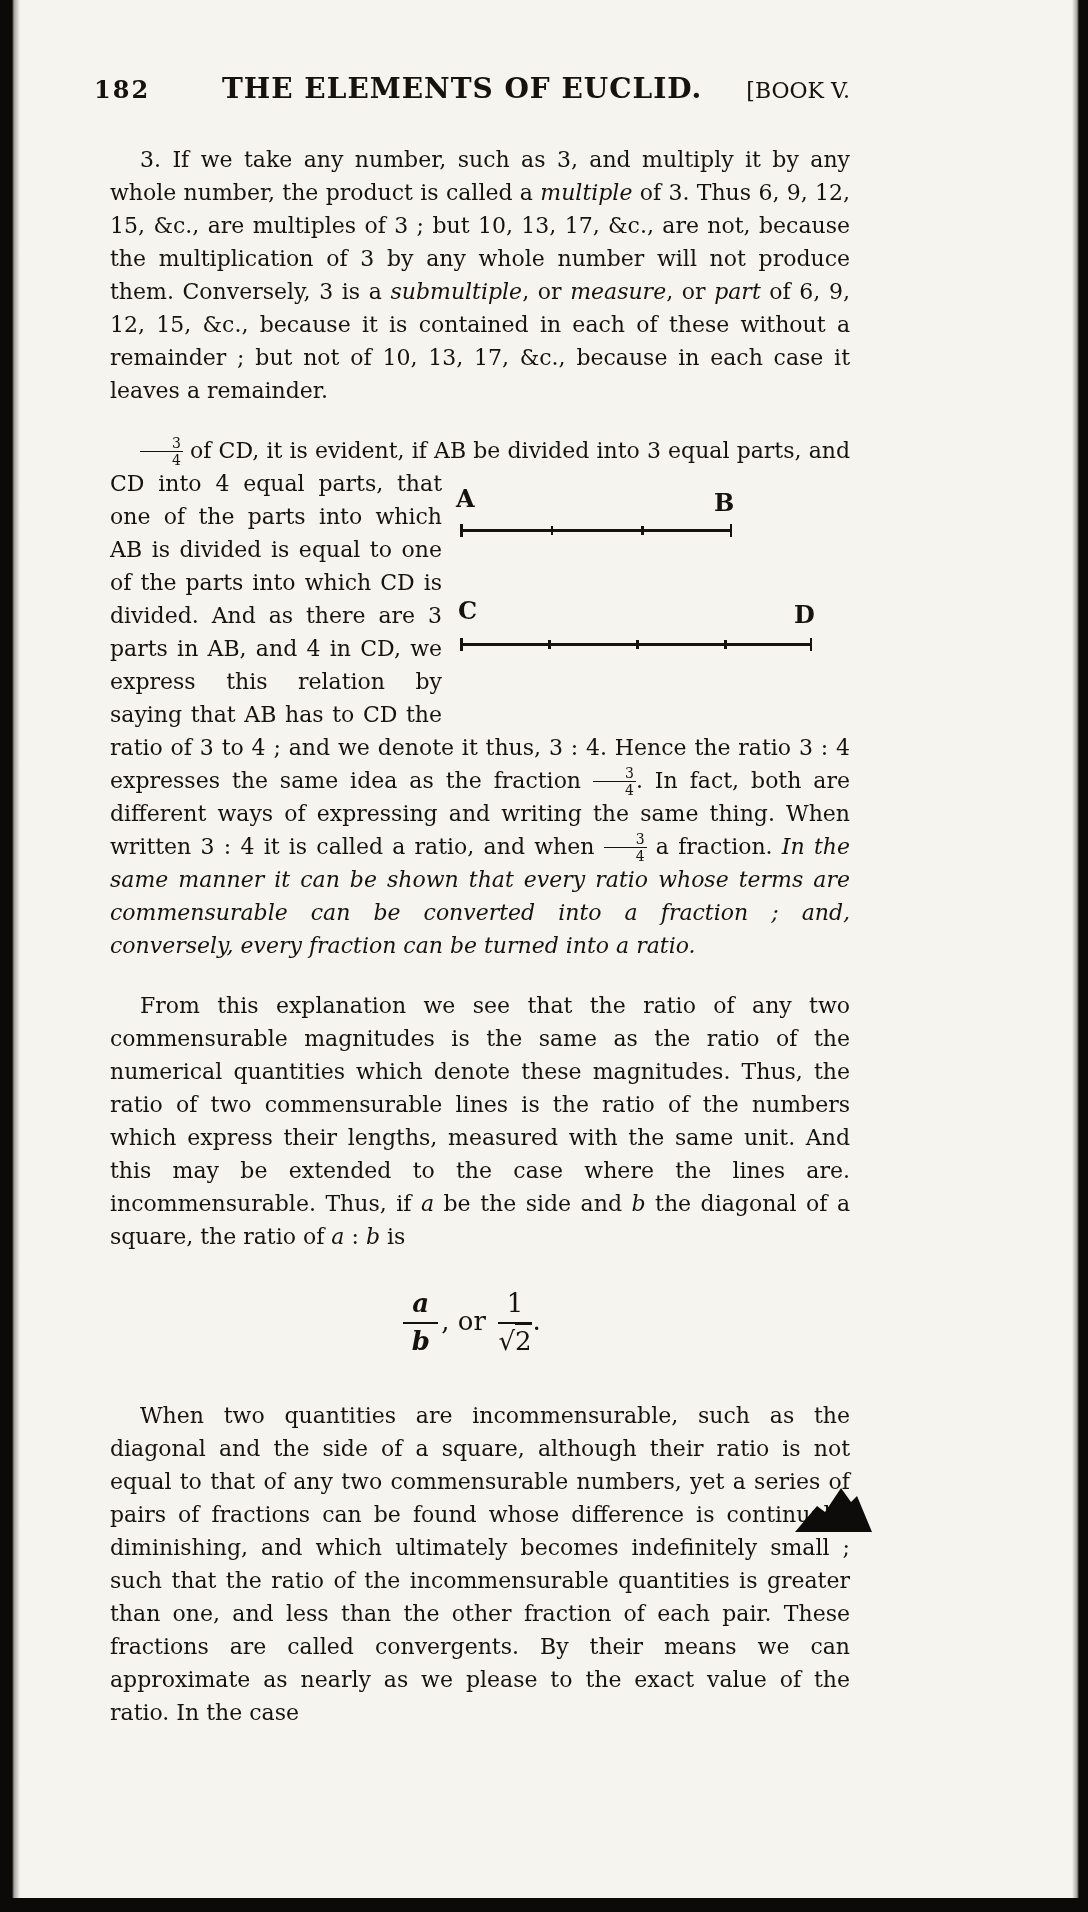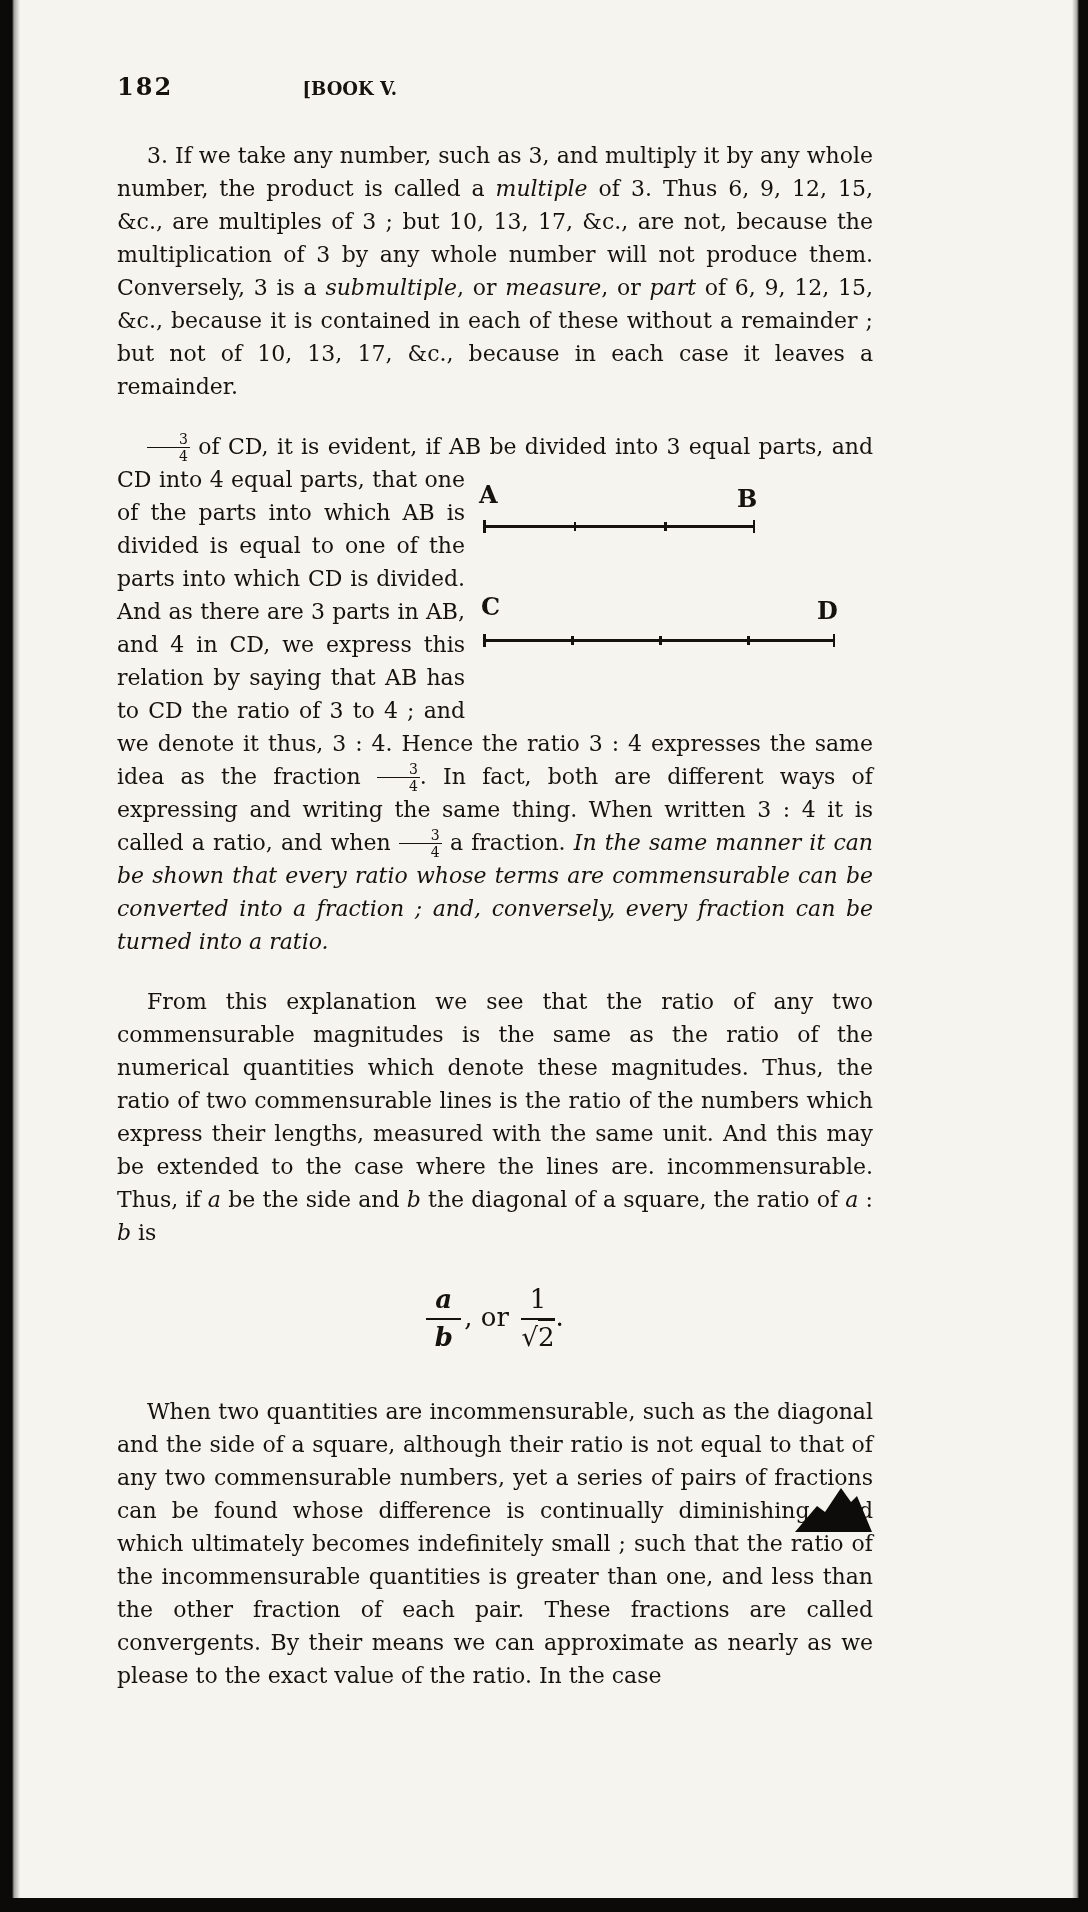--- a/index.html
+++ b/index.html
@@ -11,28 +11,28 @@
     color:#16130f;
     overflow:hidden;
   }
   
   .edge-left  { position:absolute; left:0; top:0; width:20px; height:100%;
                 background:linear-gradient(to right,#0b0a09 0,#0b0a09 12px,rgba(11,10,9,.35) 14px,rgba(11,10,9,0) 20px); }
   .edge-right { position:absolute; right:0; top:0; width:16px; height:100%;
                 background:linear-gradient(to left,#0b0a09 0,#0b0a09 9px,rgba(11,10,9,.35) 11px,rgba(11,10,9,0) 16px); }
   .edge-bottom{ position:absolute; left:0; bottom:0; width:100%; height:14px; background:#0b0a09; }
 
-  .content { position:absolute; left:117px; top:72px; width:756px; }
+  .content { position:absolute; left:94px; top:72px; width:756px; }
 
   .header { display:flex; align-items:baseline; margin-bottom:38px; }
   .pagenum { width:130px; font-size:24px; font-weight:bold; letter-spacing:2px; }
   .title   { flex:1; text-align:center; font-size:28px; font-weight:bold; letter-spacing:1px; white-space:nowrap; }
-  .book    { width:150px; text-align:right; font-size:18px; font-weight:bold; white-space:nowrap; }
+  .book    { width:150px; text-align:right; font-size:22px; font-weight:normal; white-space:nowrap; }
 
-  p.para { font-size:22px; line-height:33px; text-align:justify; text-indent:30px; margin-bottom:27px; }
+  p.para { font-size:22px; line-height:33px; text-align:justify; text-indent:30px; margin-bottom:27px;margin-left:16px; }
   .it { font-style:italic; }
 
   
   .ifrac { display:inline-block; vertical-align:-7px; text-align:center; font-size:14px; line-height:1; }
   .ifrac .fn { display:block; border-bottom:1.5px solid #16130f; padding:0 2px 1px; }
   .ifrac .fd { display:block; padding-top:1px; }
 
   
   .figure { float:right; width:392px; height:228px; margin:4px 0 2px 16px; position:relative;
             font-size:24px; font-weight:bold; text-indent:0; }
@@ -56,20 +56,21 @@
 <body>
 
 <div class="edge-left"></div>
 <div class="edge-right"></div>
 <div class="edge-bottom"></div>
 
 <div class="content">
 
   <div class="header">
     <span class="pagenum">182</span>
+    <span class="title">THE ELEMENTS OF EUCLID.</span>
     <span class="book">[BOOK V.</span>
   </div>
 
   <p class="para"><span>3. If we take any number, such as 3, and multiply it by any whole number, the product is called a </span><span class="it">multiple</span><span> of 3. Thus 6, 9, 12, 15, &amp;c., are multiples of 3 ; but 10, 13, 17, &amp;c., are not, because the multiplication of 3 by any whole number will not produce them. Conversely, 3 is a </span><span class="it">submultiple</span><span>, or </span><span class="it">measure</span><span>, or </span><span class="it">part</span><span> of 6, 9, 12, 15, &amp;c., because it is contained in each of these without a remainder ; but not of 10, 13, 17, &amp;c., because in each case it leaves a remainder.</span></p>
 
   <p class="para">
     <span><span class="ifrac"><span class="fn">3</span><span class="fd">4</span></span><span> of CD, it is evident, if AB be divided into 3 equal parts, and CD into </span></span><span class="figure">
       <span class="flabel" style="left:-2px; top:16px;">A</span>
       <span class="flabel" style="left:256px; top:20px;">B</span>
       <span class="fline" style="left:2px; top:58px; width:272px;">

